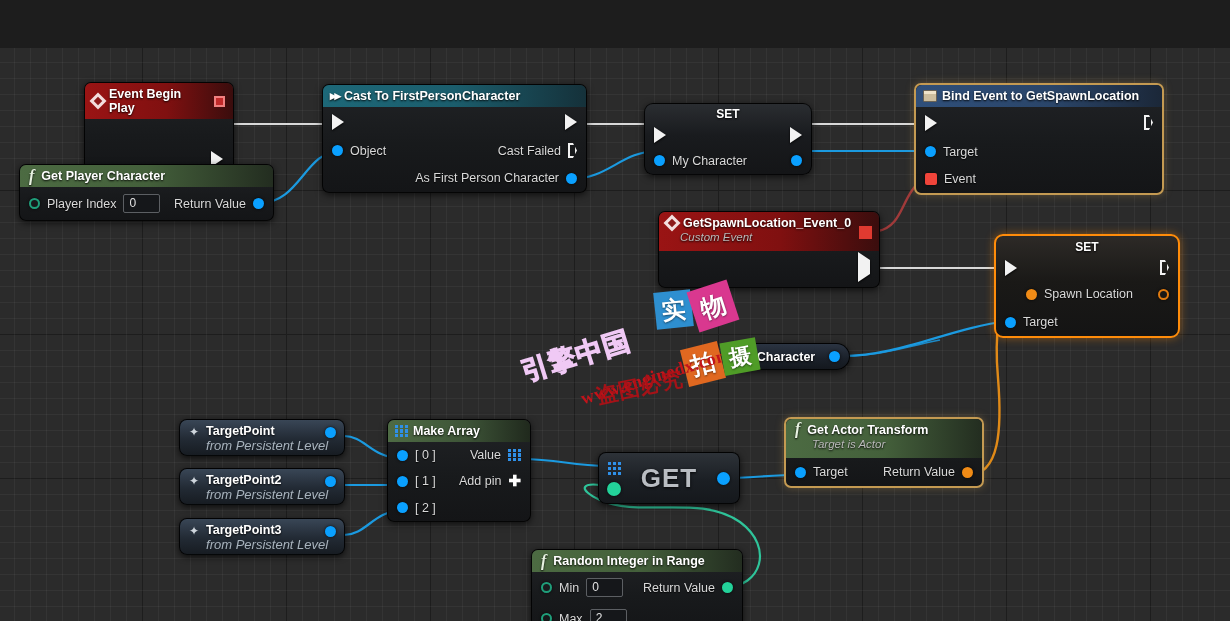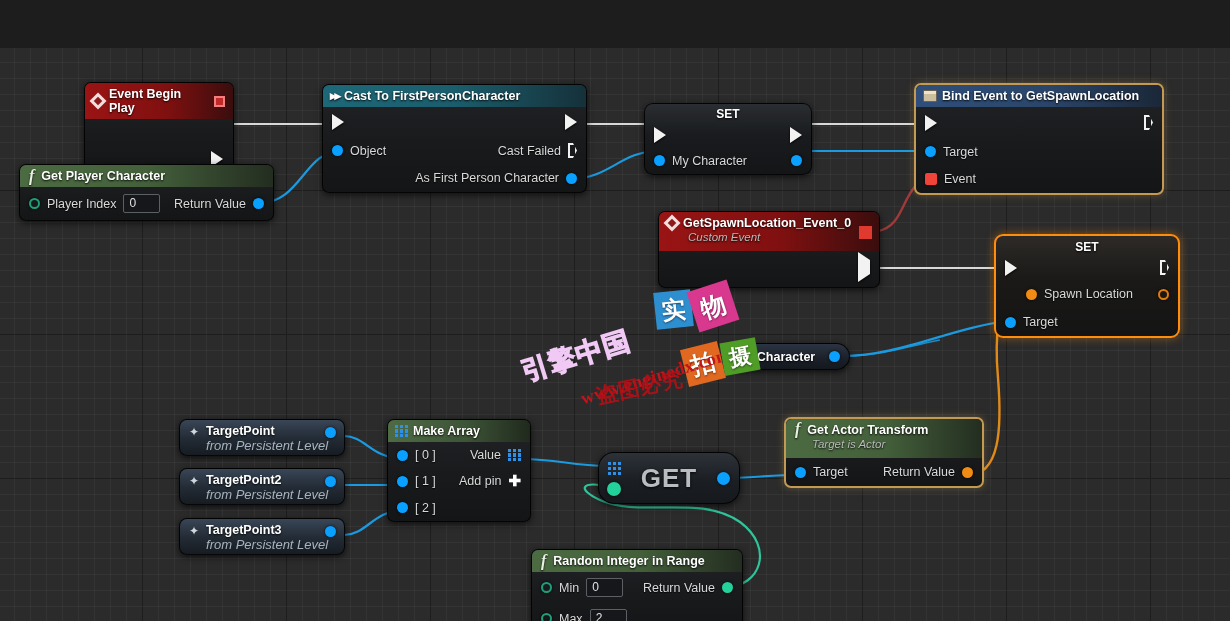--- a/index.html
+++ b/index.html
@@ -54,21 +54,21 @@
     color: #ffffff;
     text-shadow: 0 1px 2px rgba(0,0,0,0.95);
     display: flex;
     align-items: center;
     gap: 5px;
     line-height: 14px;
     overflow: hidden;
   }
   .node .hdr .sub {
     position: absolute;
-    left: 29px;
+    left: 21px;
     top: 18px;
     font-style: italic;
     font-weight: normal;
     font-size: 11.5px;
     color: #b9b9b9;
   }
   .node .body { position: relative; }
 
   .hdr-red    { background: linear-gradient(to right, #9a1414 0%, #801010 55%, #3a0d0d 100%); }
   .hdr-cyan   { background: linear-gradient(to right, #1d6878 0%, #1b5d6c 50%, #15313a 100%); }
@@ -187,21 +187,21 @@
     padding: 4px 8px 5px 9px;
     background: linear-gradient(to bottom, #394656 0%, #222a34 55%, #171c22 100%);
   }
   .vn-title { font-weight: bold; font-size: 12.5px; color: #ffffff;
               text-shadow: 0 1px 2px rgba(0,0,0,0.95); white-space: nowrap; }
   .vn-sub { font-style: italic; font-size: 13px; color: #a8b3bd; white-space: nowrap; }
 
   .getnode {
     position: absolute;
     z-index: 5;
-    border-radius: 16px;
+    border-radius: 8px;
     border: 1px solid rgba(0,0,0,0.9);
     box-shadow: 0 2px 7px rgba(0,0,0,0.7);
     background: linear-gradient(to bottom, #2d3238 0%, #1b1f24 55%, #15181c 100%);
     box-sizing: border-box;
   }
   .get-label {
     position: absolute; left: 50%; top: 50%;
     transform: translate(-50%,-50%);
     font-size: 26px; font-weight: bold; color: #b9bdc2;
     letter-spacing: 1px;

